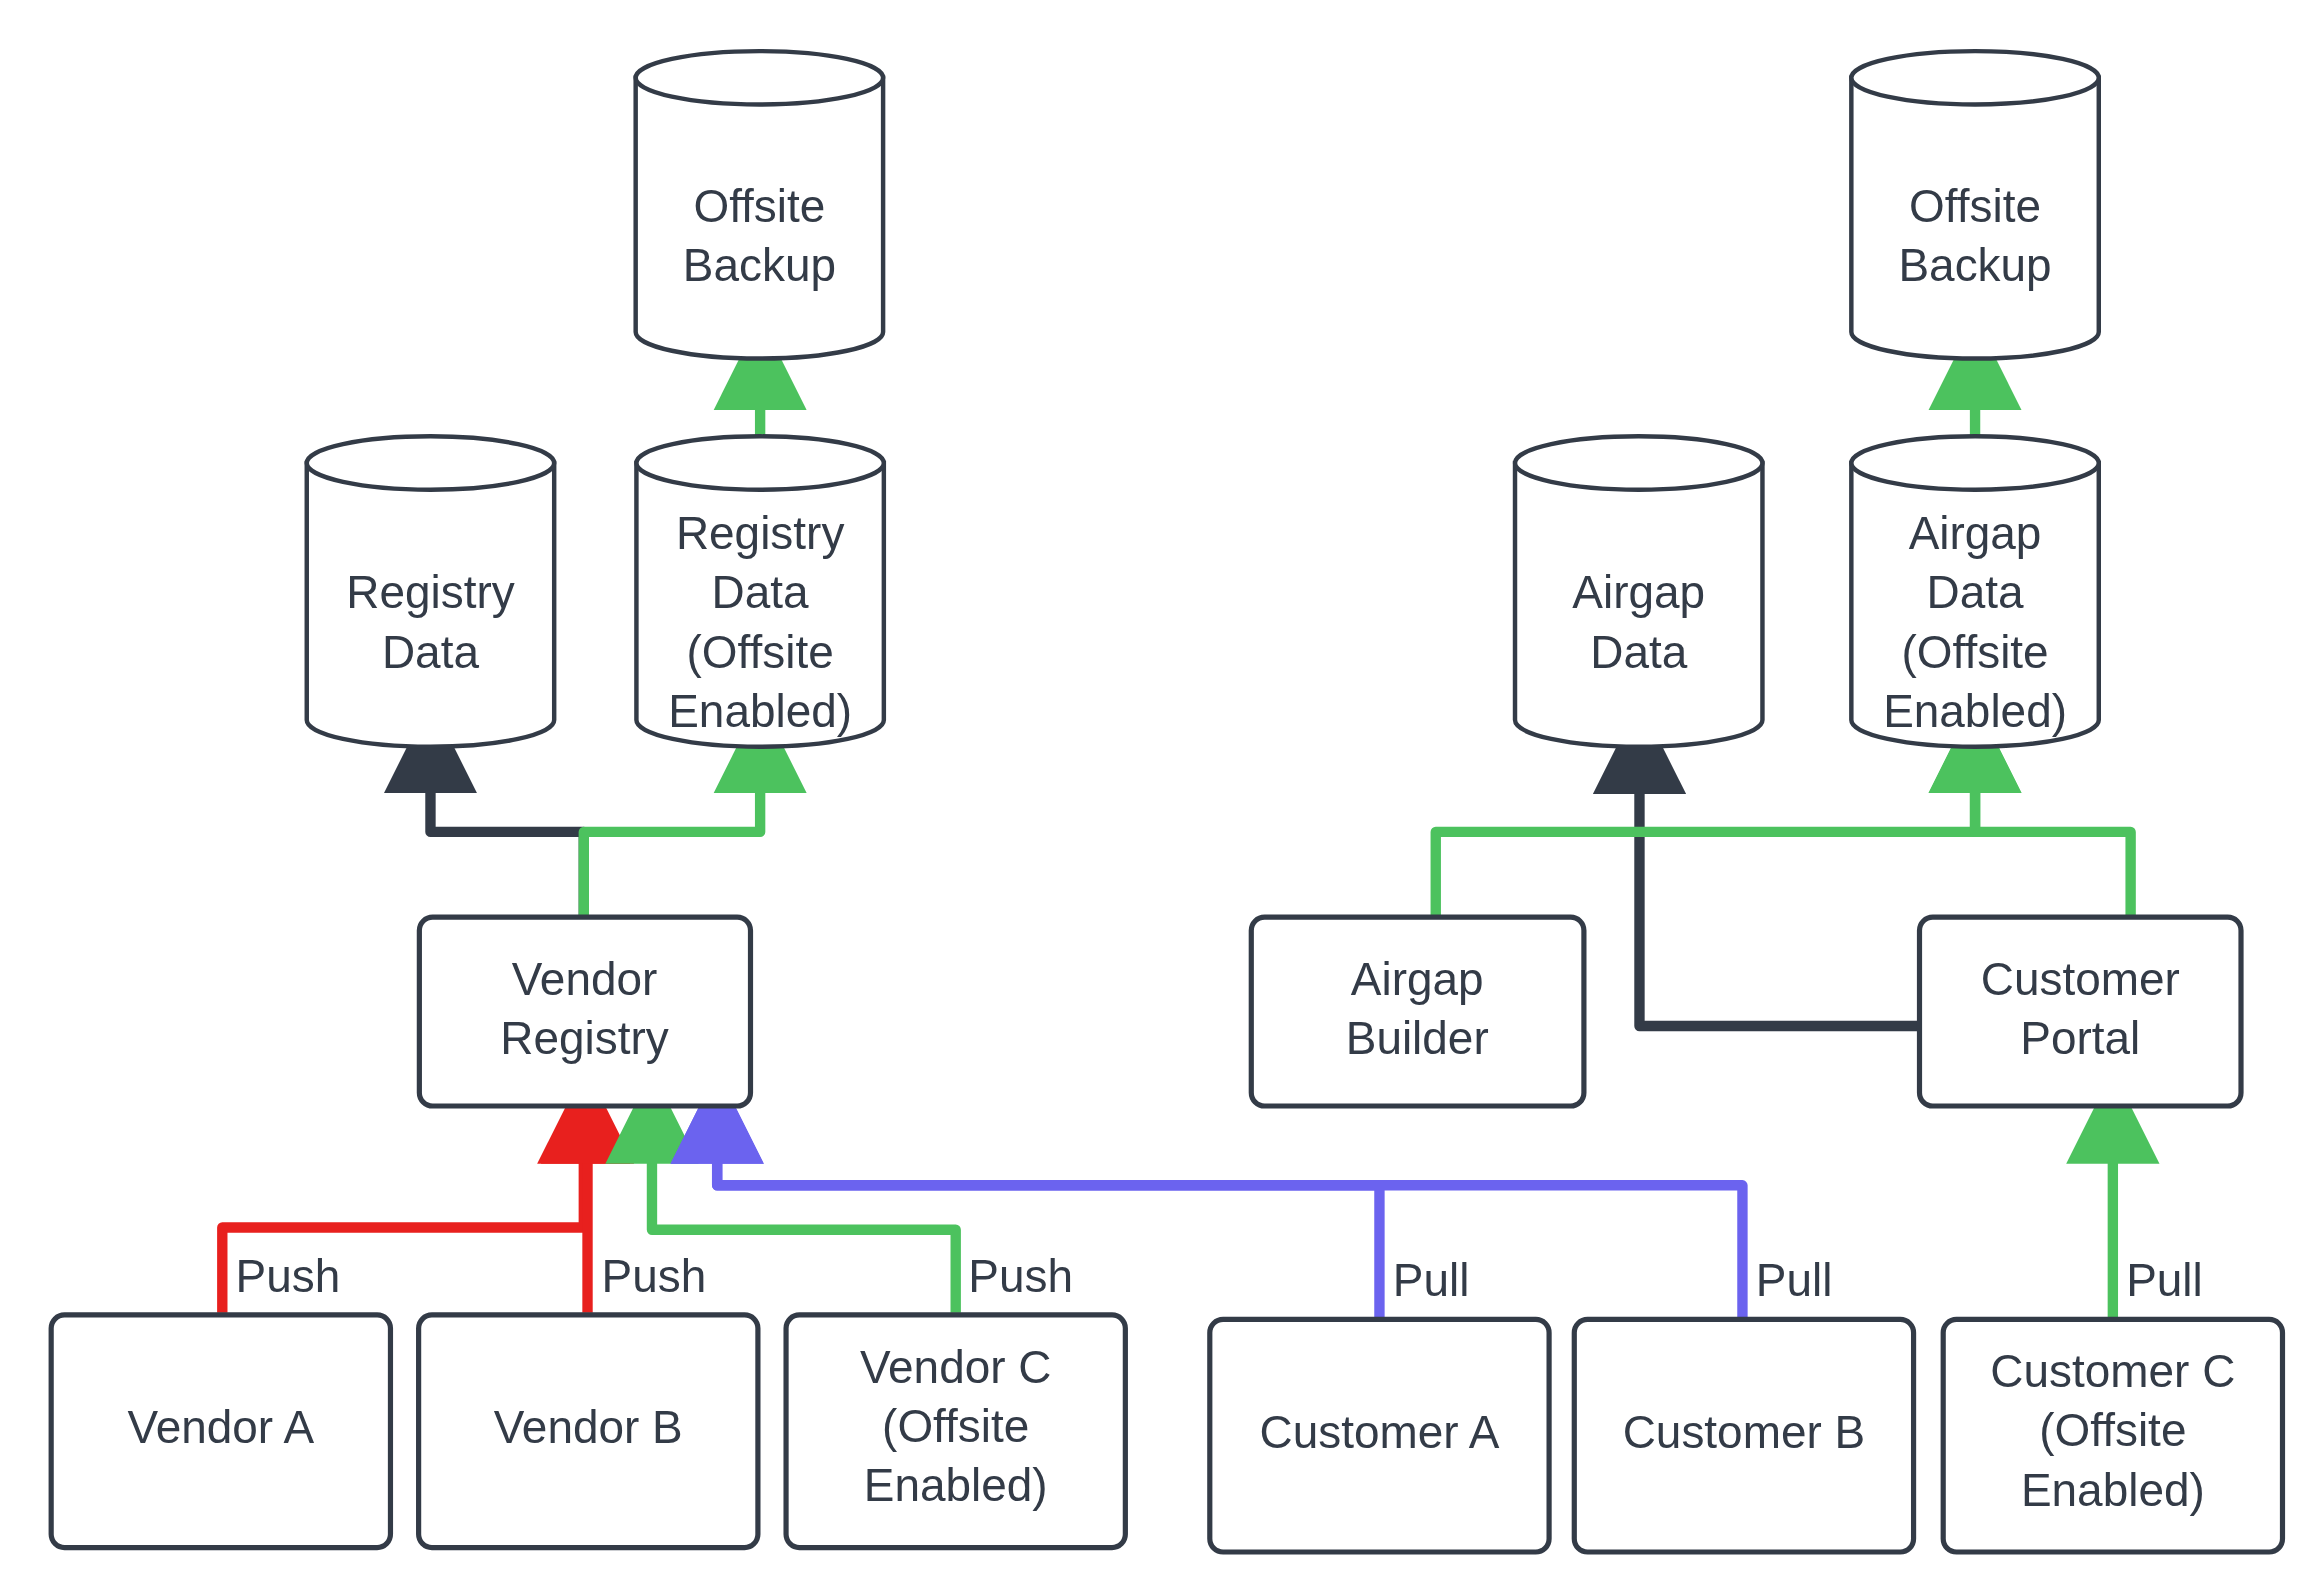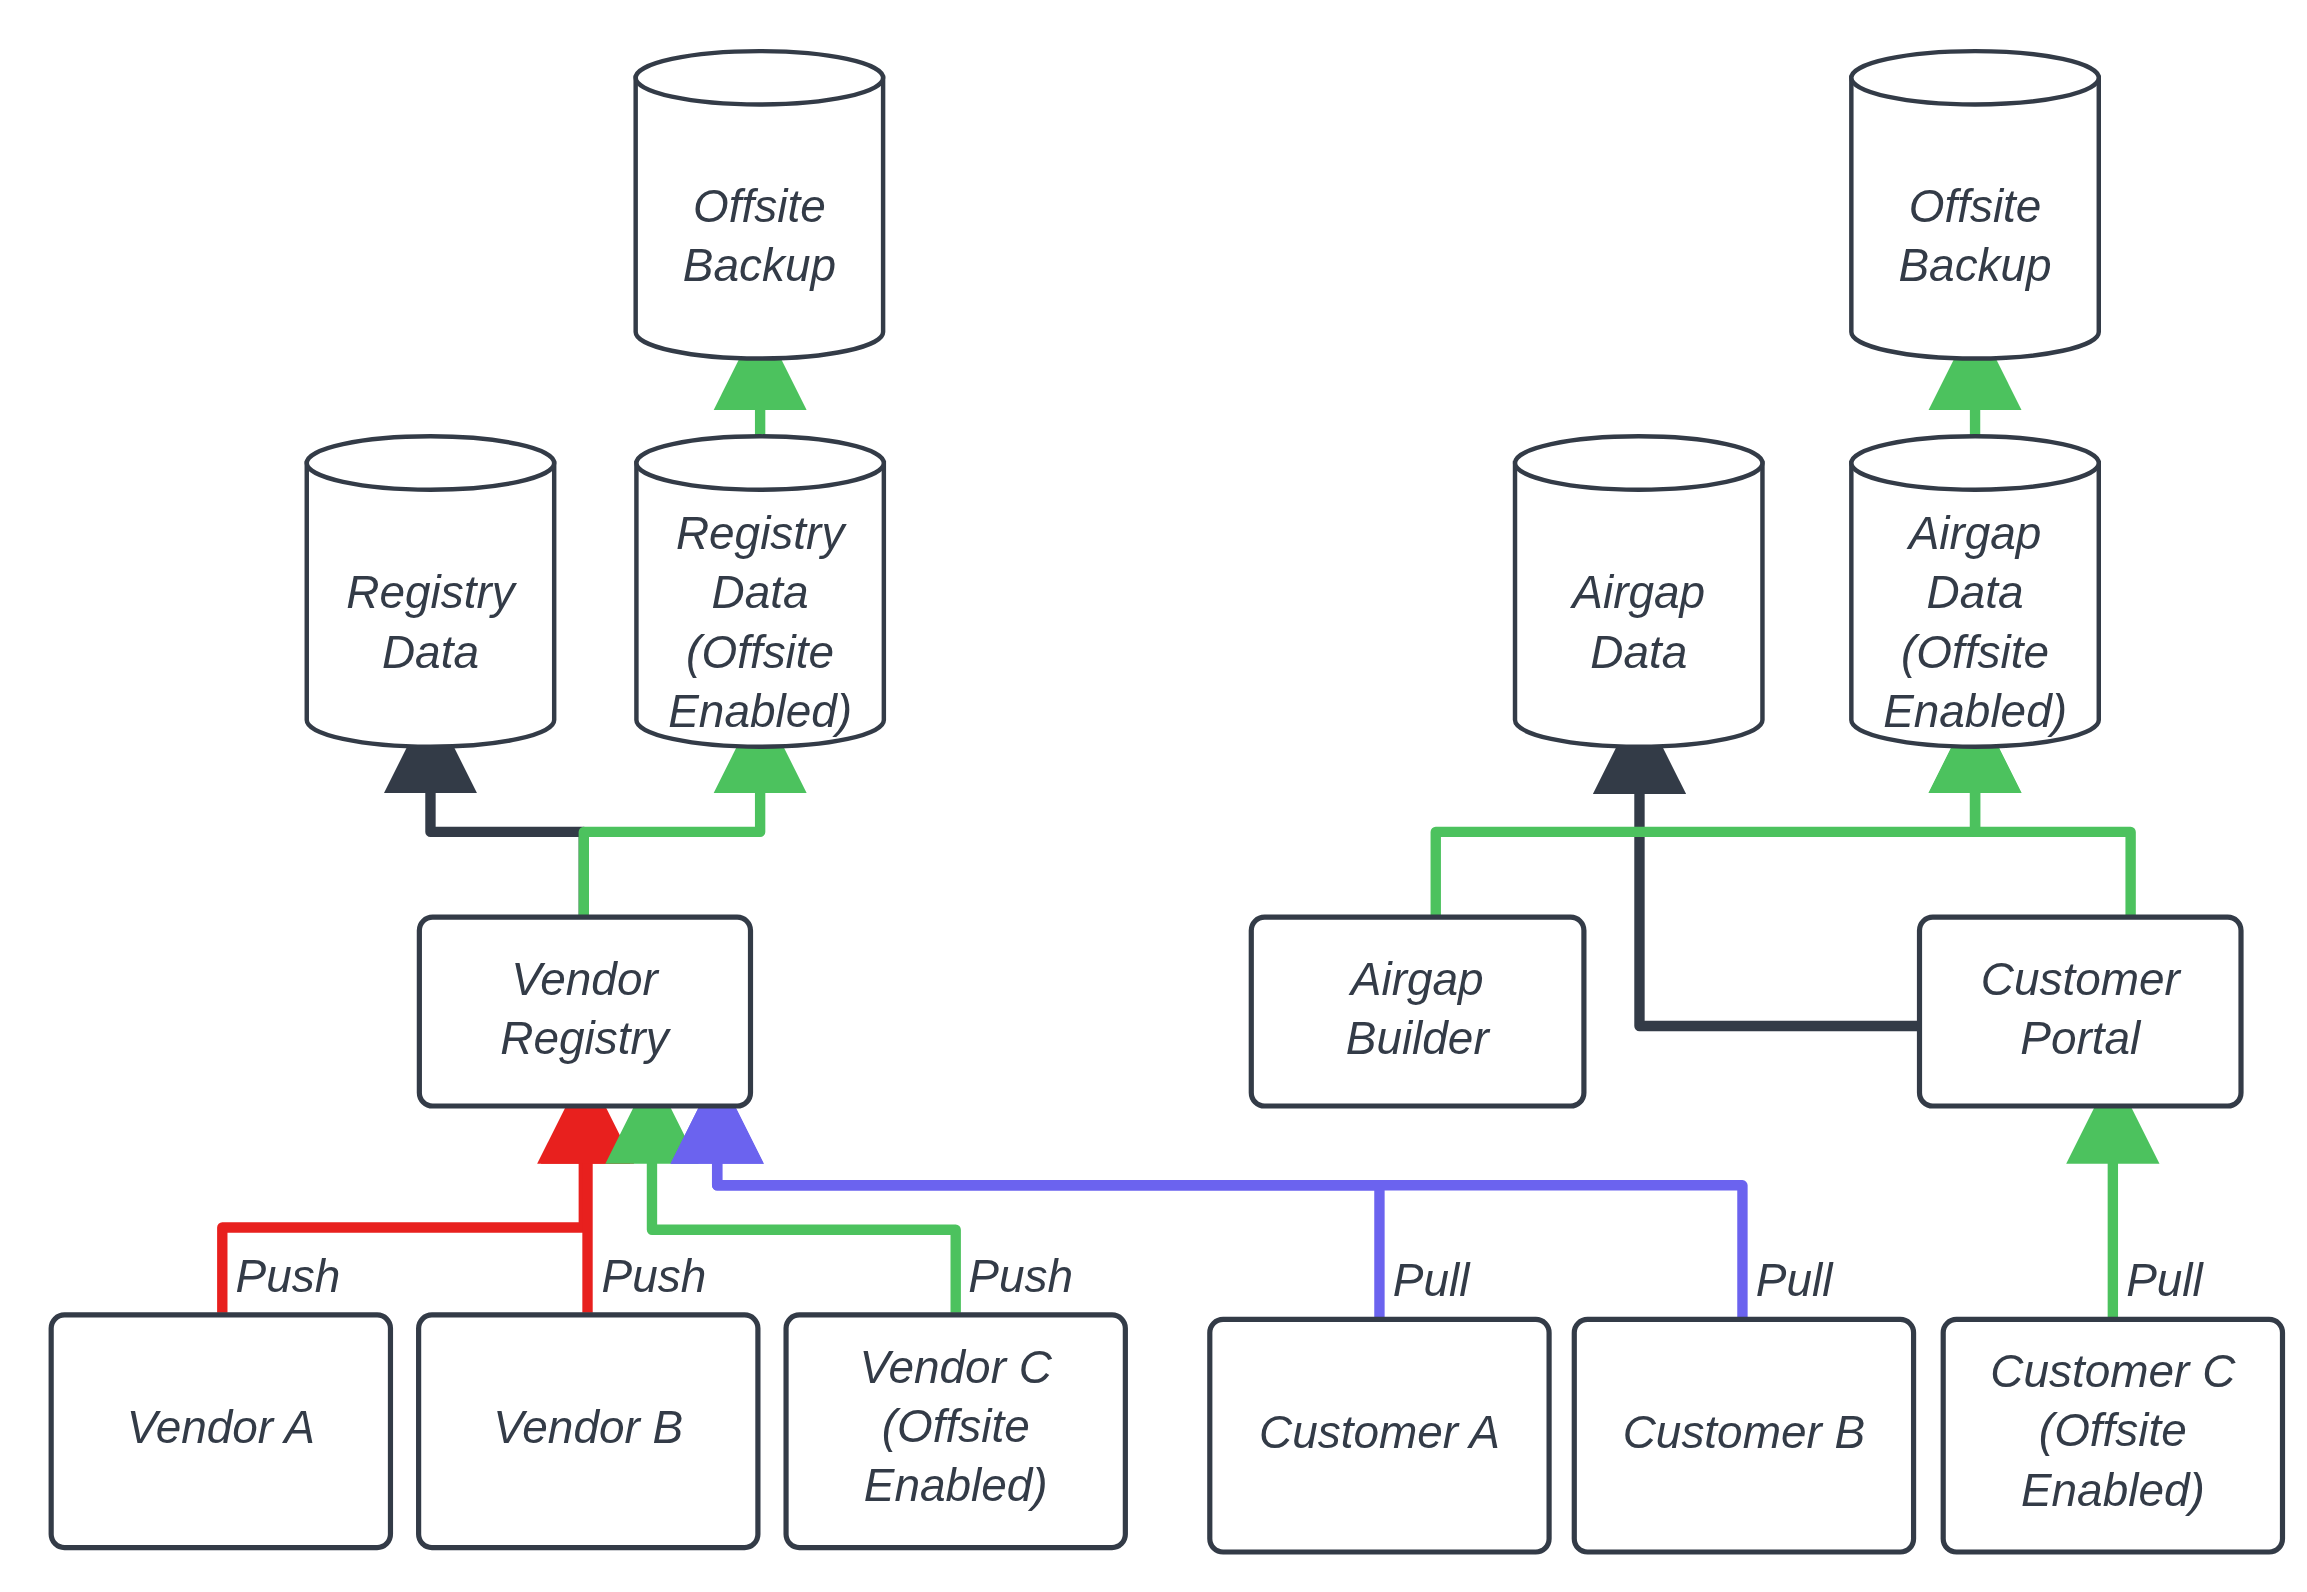--- a/index.html
+++ b/index.html
@@ -3,21 +3,20 @@
 <meta charset="utf-8">
 <style>
   html,body{margin:0;padding:0;background:#ffffff;}
   #stage{
     position:relative;
     width:2307px;
     height:1592px;
     background:#ffffff;
     font-family:"Liberation Sans", sans-serif;
     overflow:hidden;
-    font-style:italic;
   }
   svg#diagram{position:absolute;left:0;top:0;width:2307px;height:1592px;}
   .node-text{
     fill:#333b47;
     font-family:"Liberation Sans", sans-serif;
     font-size:62px;
     text-anchor:middle;
     dominant-baseline:middle;
   }
   .edge-label{

